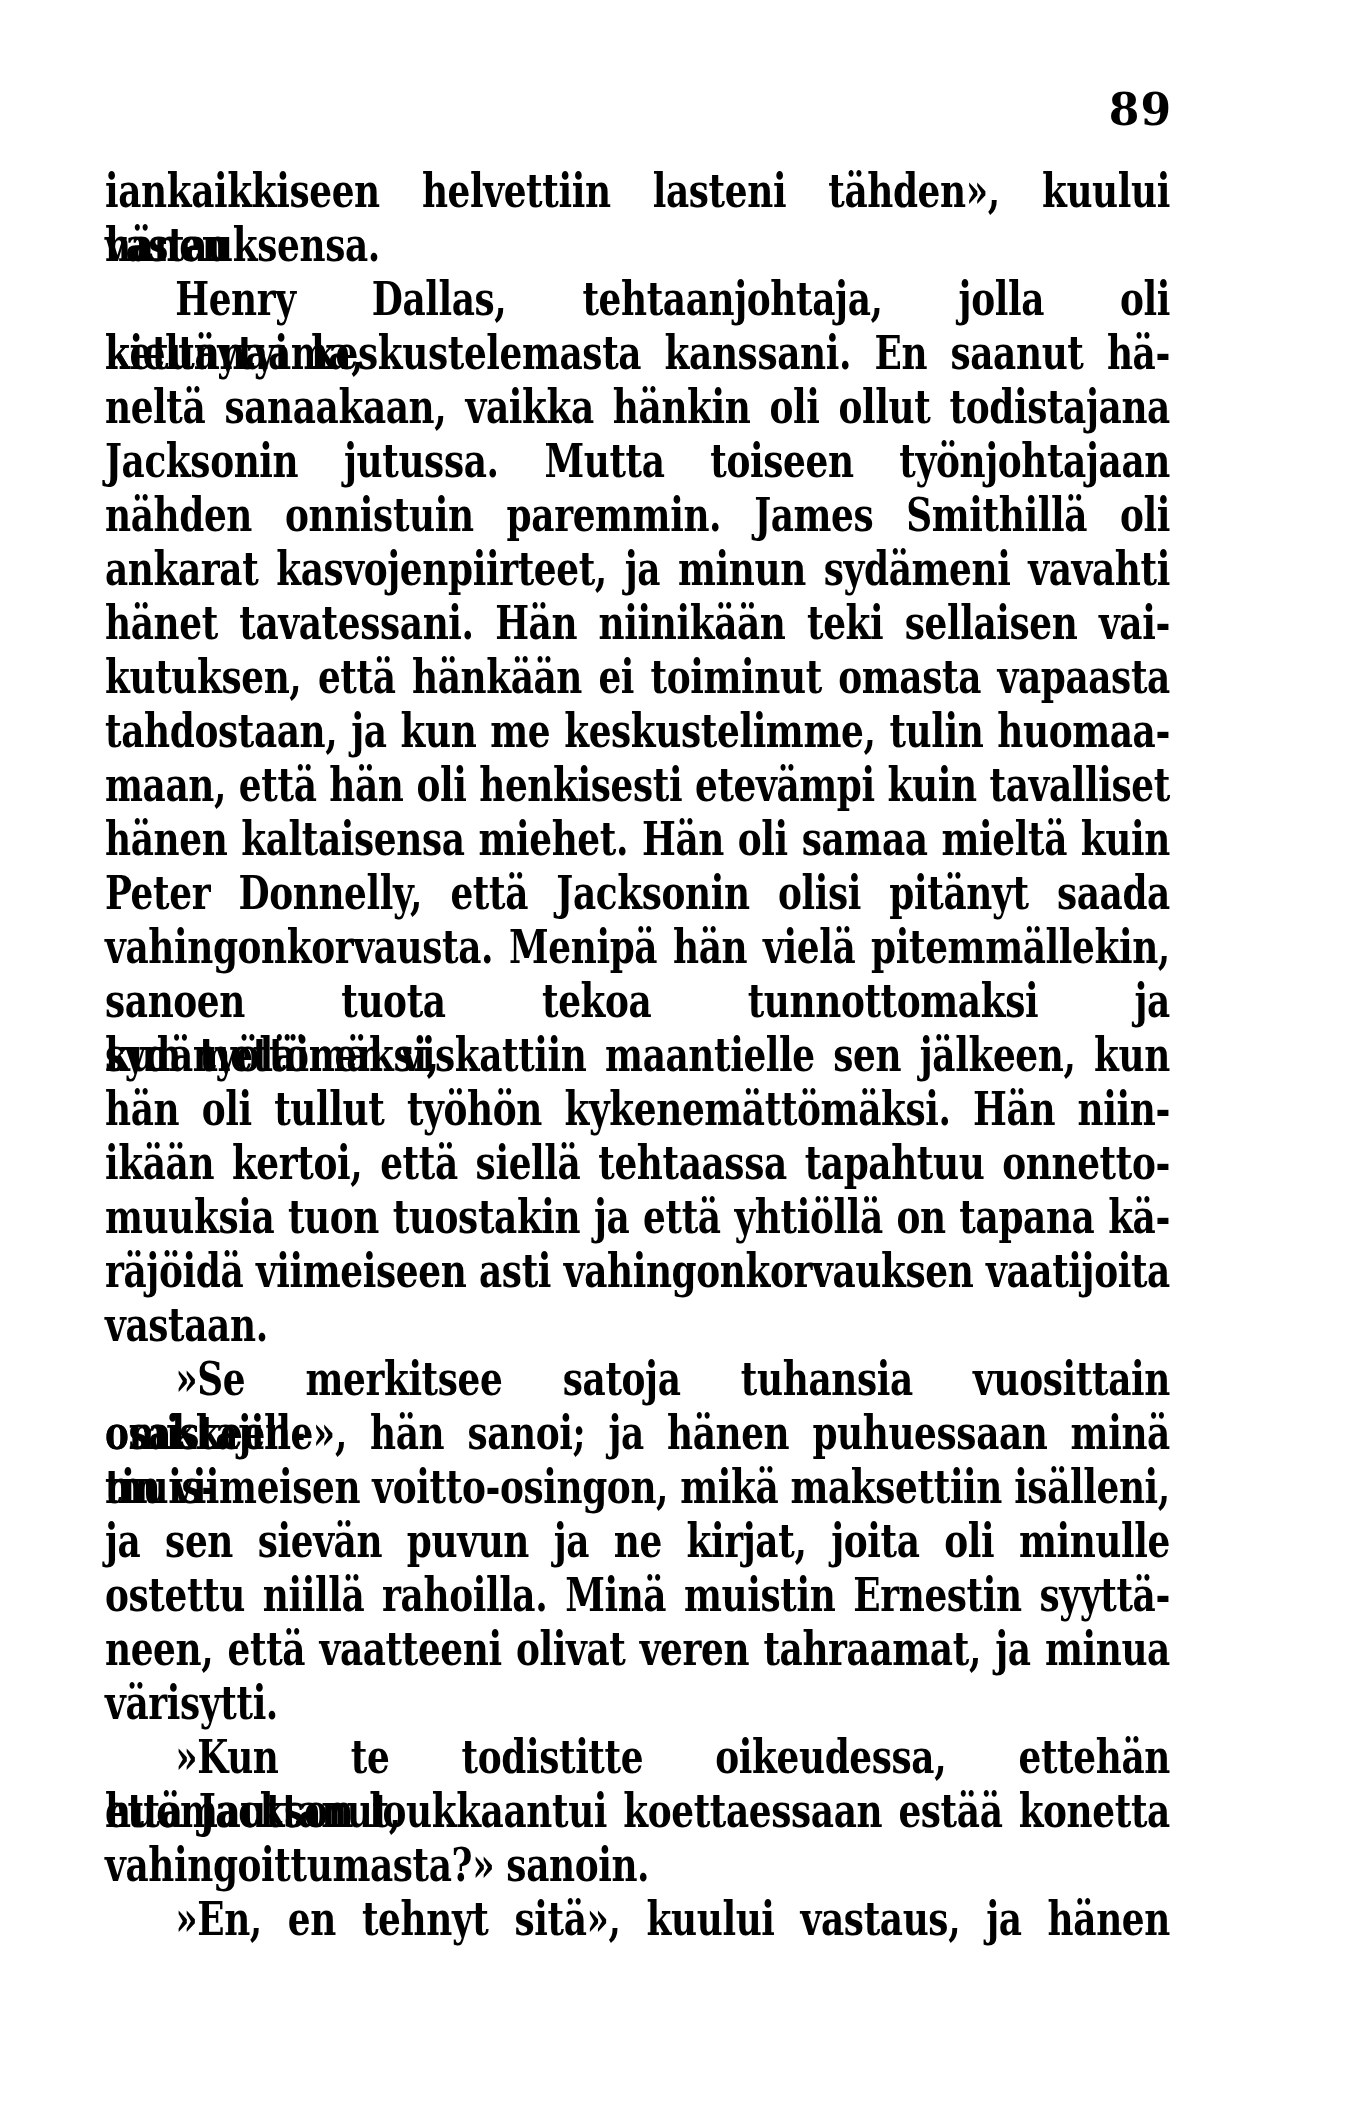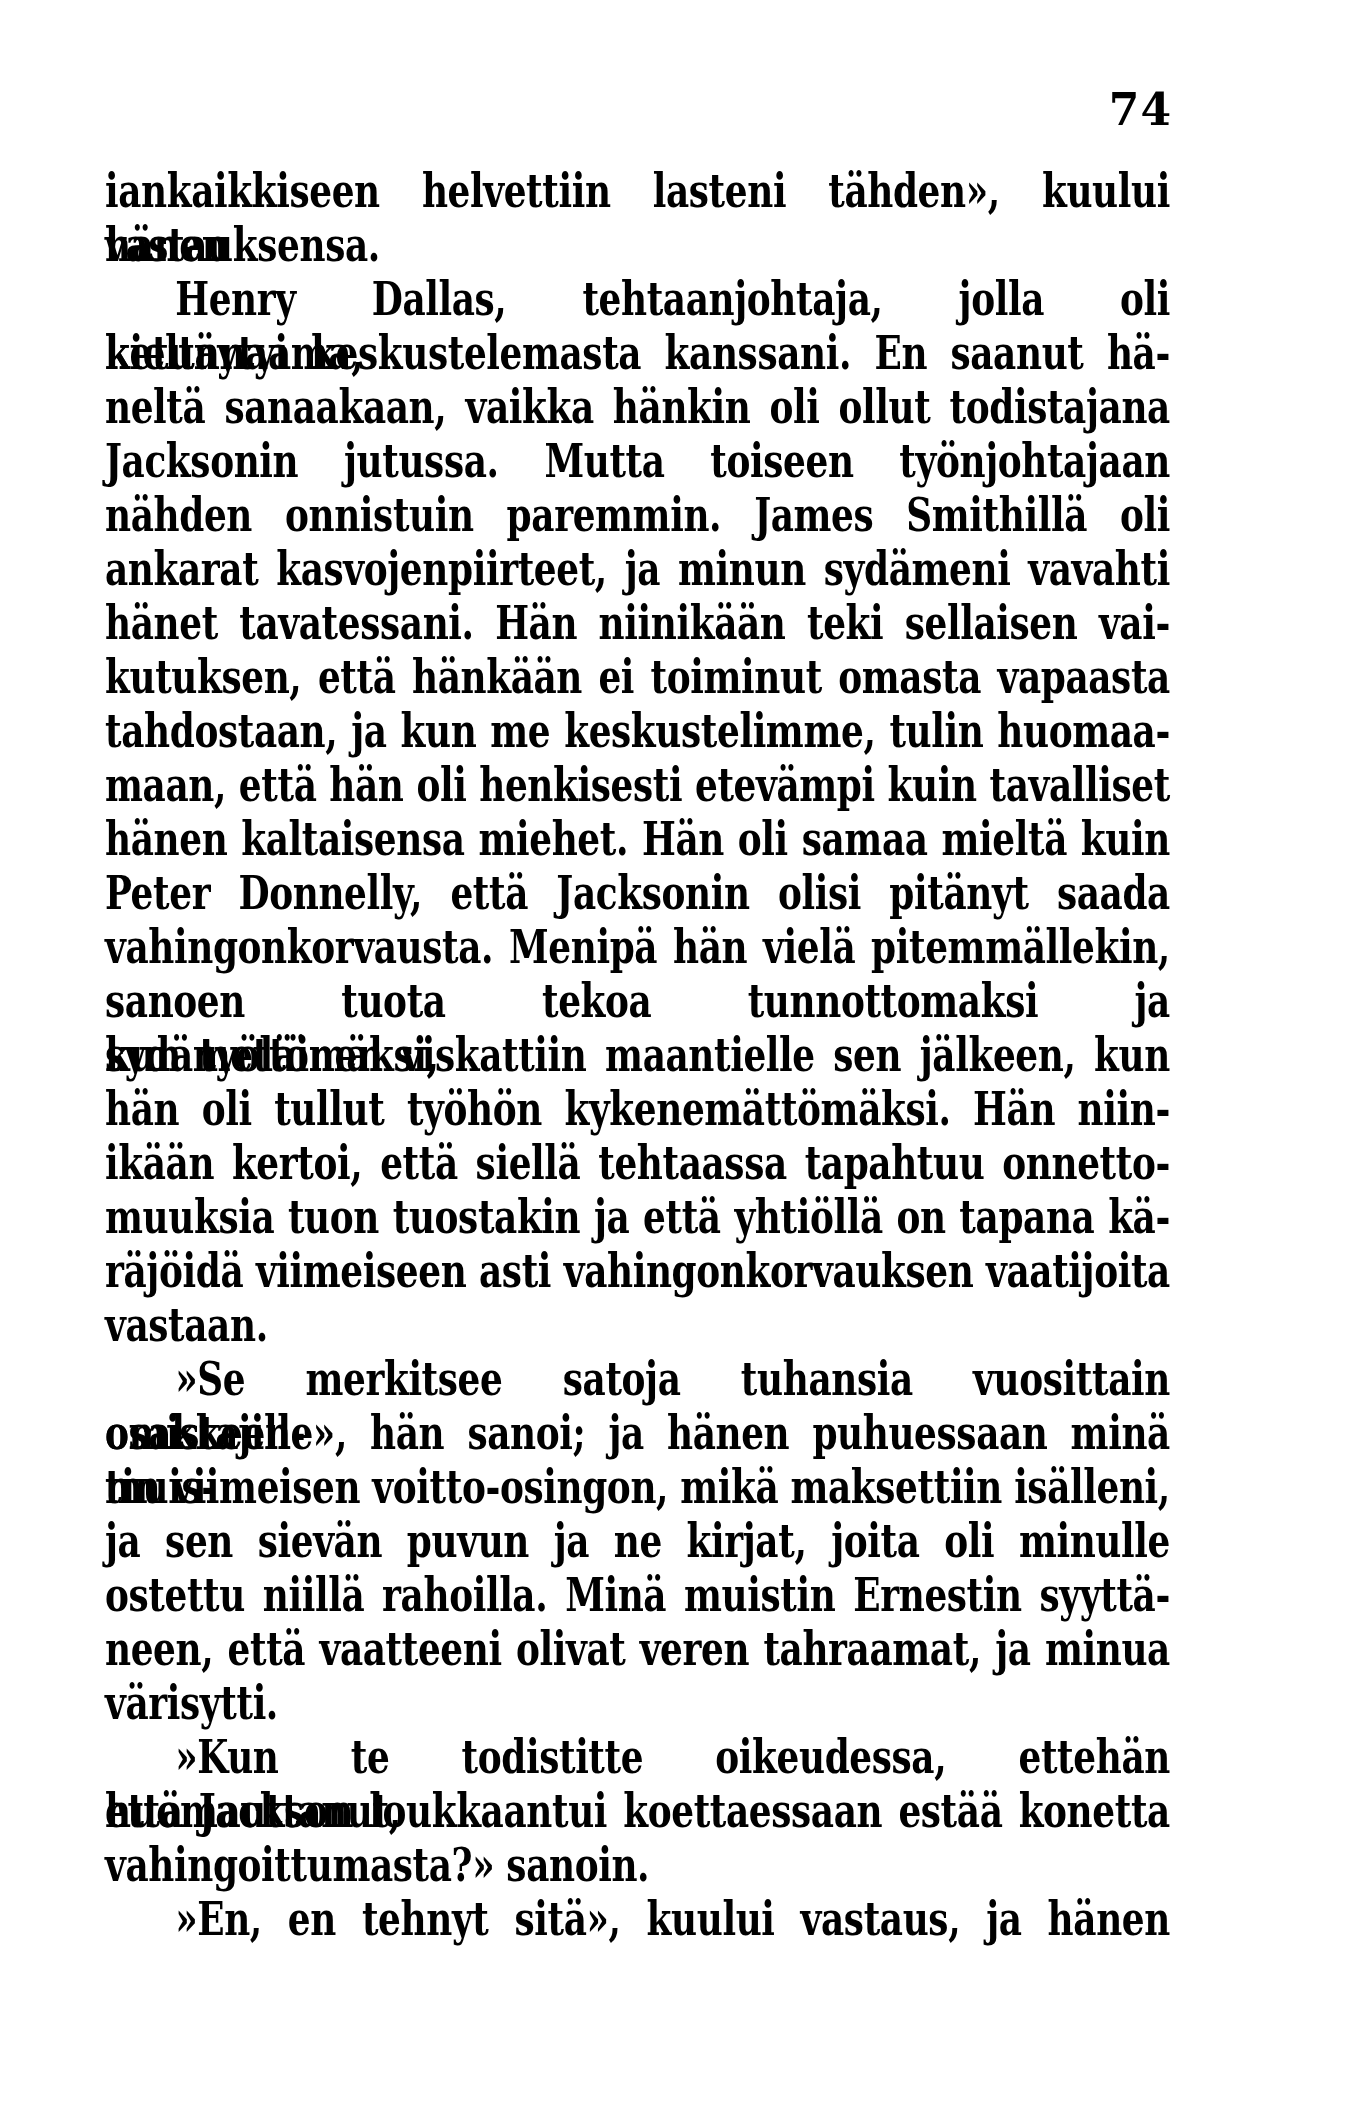--- a/index.html
+++ b/index.html
@@ -51,21 +51,21 @@
     text-align-last: left;
   }
   .line.indent {
     text-indent: 90px; 
   }
 </style>
 </head>
 <body>
 
 <div class="page">
-  <div class="page-number">74</div>
+  <div class="page-number">89</div>
 
   <div class="text-block">
       <div class="line">iankaikkiseen helvettiin lasteni tähden», kuului hänen</div>
       <div class="line end">vastauksensa.</div>
       <div class="line indent">Henry Dallas, tehtaanjohtaja, jolla oli ketunnaama,</div>
       <div class="line">kieltäytyi keskustelemasta kanssani. En saanut hä-</div>
       <div class="line">neltä sanaakaan, vaikka hänkin oli ollut todistajana</div>
       <div class="line">Jacksonin jutussa. Mutta toiseen työnjohtajaan</div>
       <div class="line">nähden onnistuin paremmin. James Smithillä oli</div>
       <div class="line">ankarat kasvojenpiirteet, ja minun sydämeni vavahti</div>

